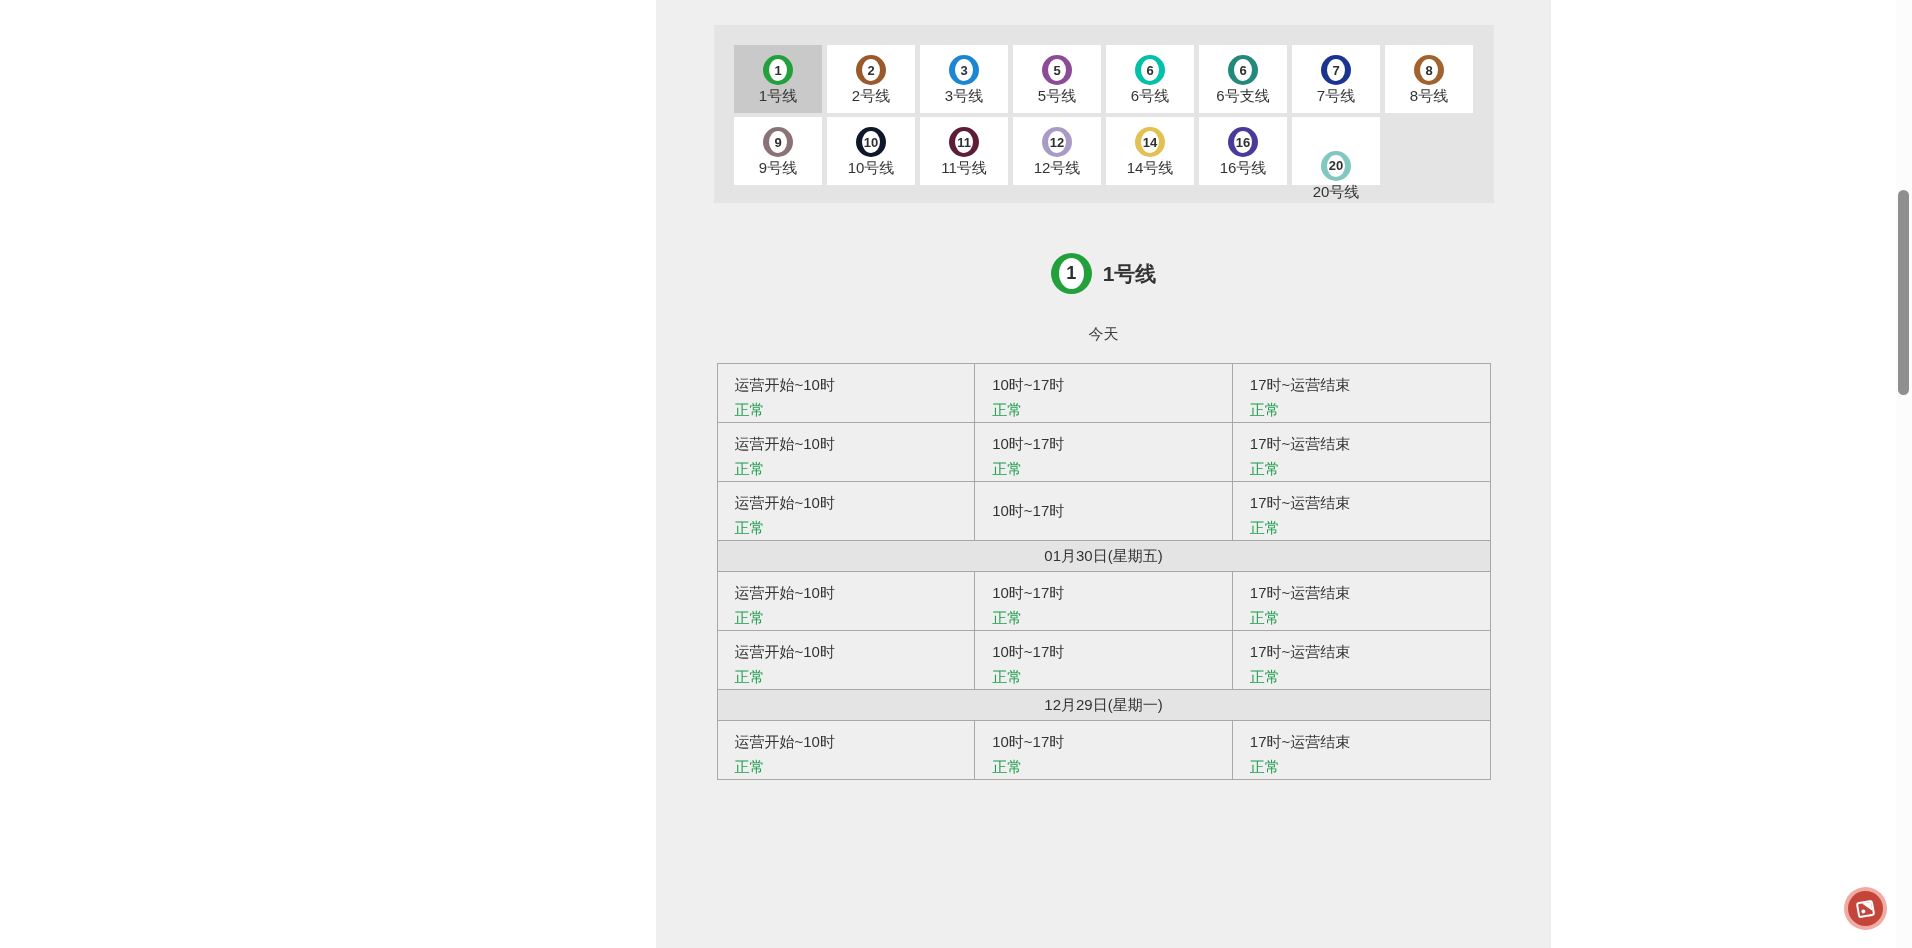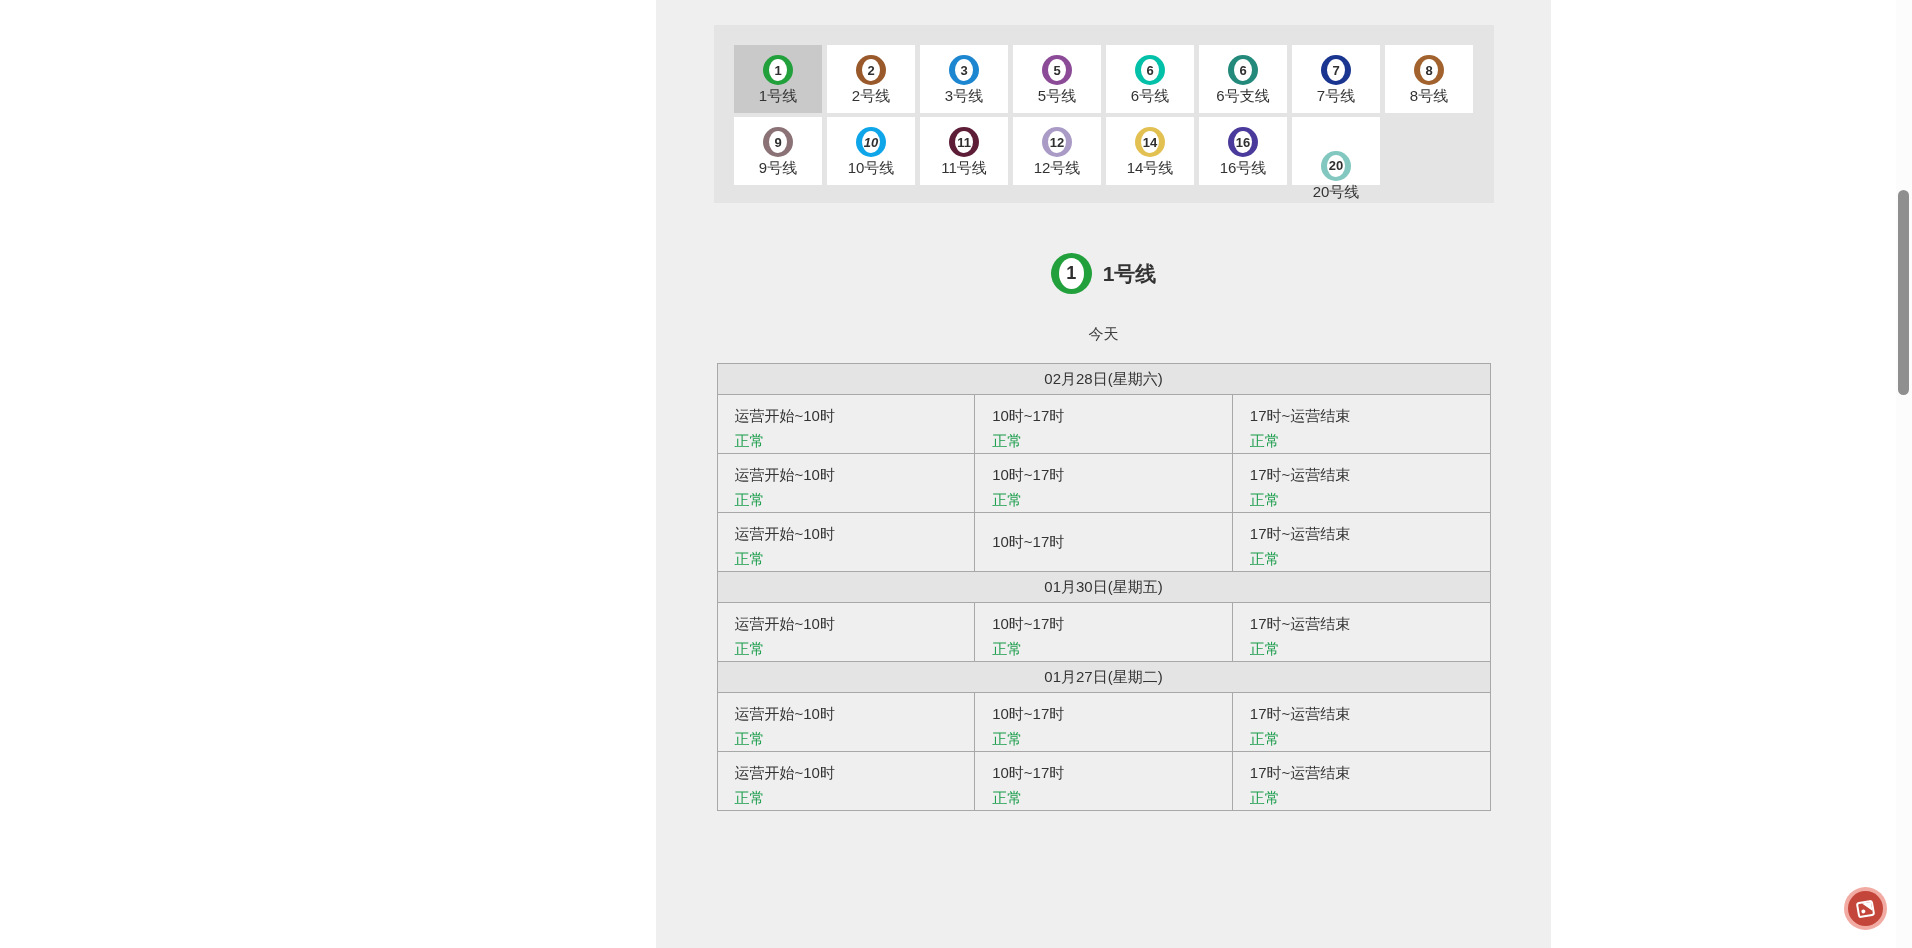--- a/index.html
+++ b/index.html
@@ -206,21 +206,21 @@
           </span>
           <span class="line-label">8号线</span>
         </div>
         <div class="line-btn">
           <span class="badge" style="background: rgb(139, 114, 118);">
             <span class="badge-core">9</span>
           </span>
           <span class="line-label">9号线</span>
         </div>
         <div class="line-btn">
-          <span class="badge" style="background: #0ea5e9; font-style: italic;">
+          <span class="badge" style="background: #0f172a;">
             <span class="badge-core">10</span>
           </span>
           <span class="line-label">10号线</span>
         </div>
         <div class="line-btn">
           <span class="badge" style="background: rgb(94, 29, 55);">
             <span class="badge-core">11</span>
           </span>
           <span class="line-label">11号线</span>
         </div>
@@ -256,23 +256,20 @@
       <span class="badge-core">1</span>
     </span>
     <span class="heading-title">1号线</span>
   </div>
 
   <div class="today">今天</div>
 
   <table class="schedule-table">
     <tbody>
         <tr>
-          <th class="date-cell" colspan="3">02月28日(星期六)</th>
-        </tr>
-        <tr>
           <td>
             <div class="period-label">运营开始~10时</div>
             <div class="period-status">正常</div>
           </td>
           <td>
             <div class="period-label">10时~17时</div>
             <div class="period-status">正常</div>
           </td>
           <td>
             <div class="period-label">17时~运营结束</div>
@@ -317,35 +314,35 @@
           <td>
             <div class="period-label">10时~17时</div>
             <div class="period-status">正常</div>
           </td>
           <td>
             <div class="period-label">17时~运营结束</div>
             <div class="period-status">正常</div>
           </td>
         </tr>
         <tr>
-          <th class="date-cell" colspan="3">01月27日(星期二)</th>
-        </tr>
-        <tr>
-          <td>
-            <div class="period-label">运营开始~10时</div>
-            <div class="period-status">正常</div>
-          </td>
-          <td>
-            <div class="period-label">10时~17时</div>
-            <div class="period-status">正常</div>
-          </td>
-          <td>
-            <div class="period-label">17时~运营结束</div>
-            <div class="period-status">正常</div>
-          </td>
+          <td>
+            <div class="period-label">运营开始~10时</div>
+            <div class="period-status">正常</div>
+          </td>
+          <td>
+            <div class="period-label">10时~17时</div>
+            <div class="period-status">正常</div>
+          </td>
+          <td>
+            <div class="period-label">17时~运营结束</div>
+            <div class="period-status">正常</div>
+          </td>
+        </tr>
+        <tr>
+          <th class="date-cell" colspan="3">12月29日(星期一)</th>
         </tr>
         <tr>
           <td>
             <div class="period-label">运营开始~10时</div>
             <div class="period-status">正常</div>
           </td>
           <td>
             <div class="period-label">10时~17时</div>
             <div class="period-status">正常</div>
           </td>

